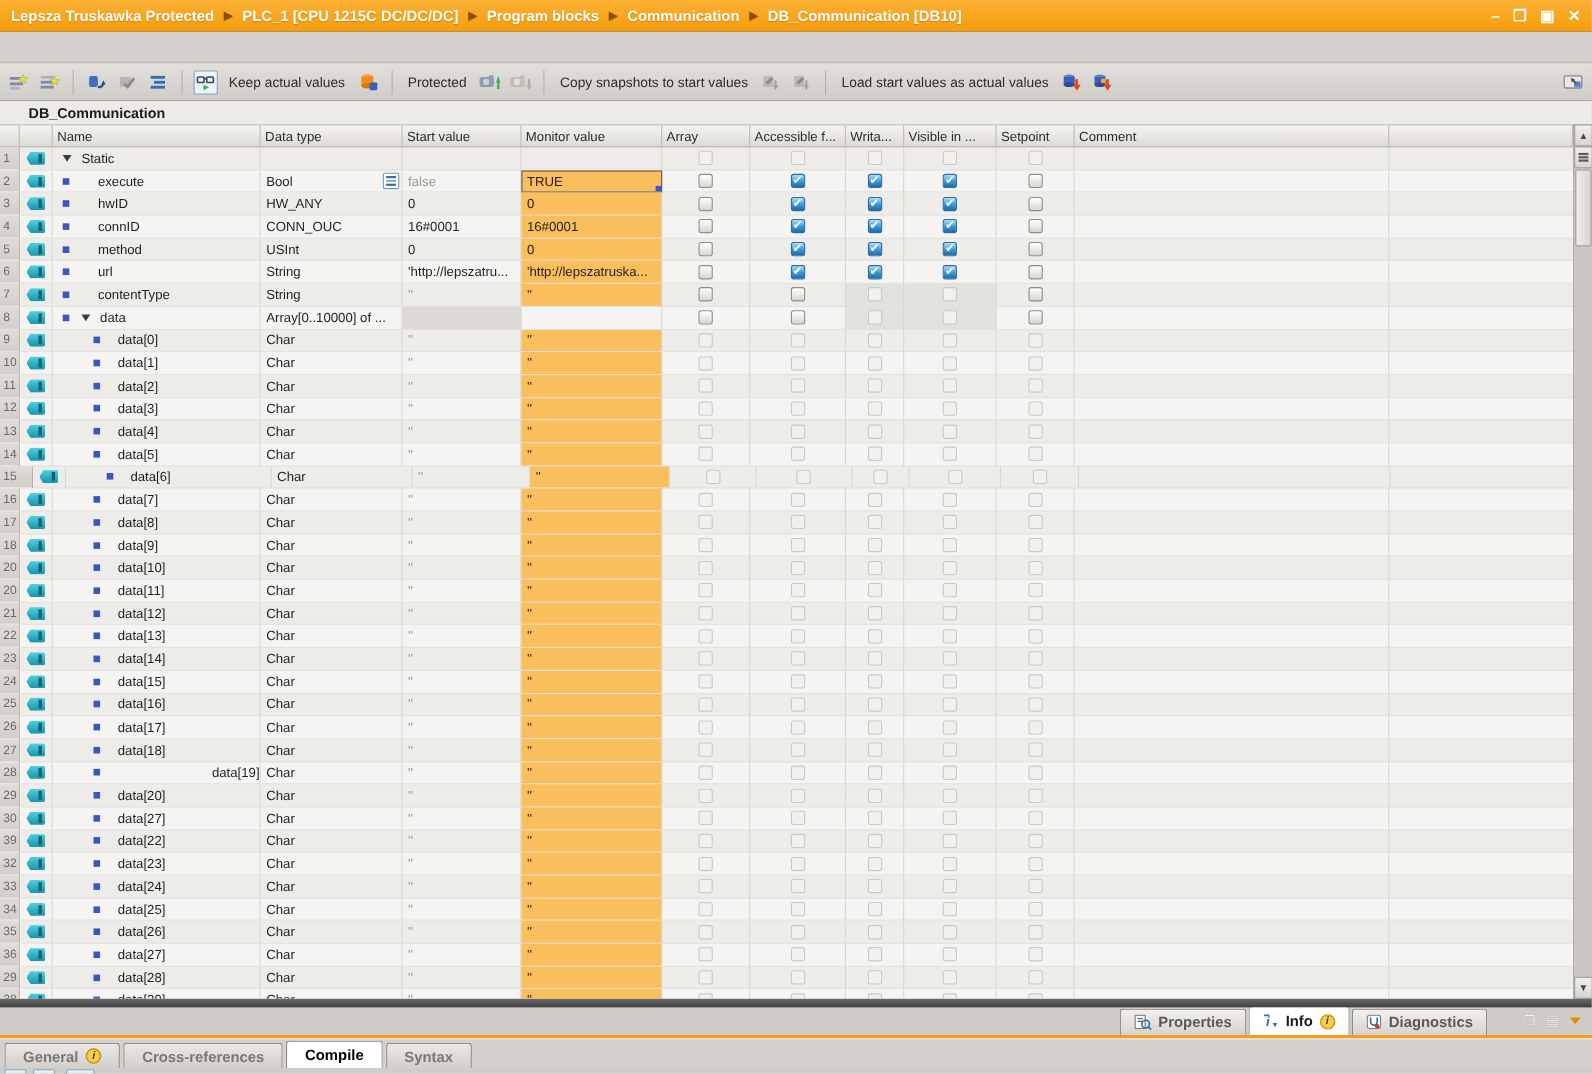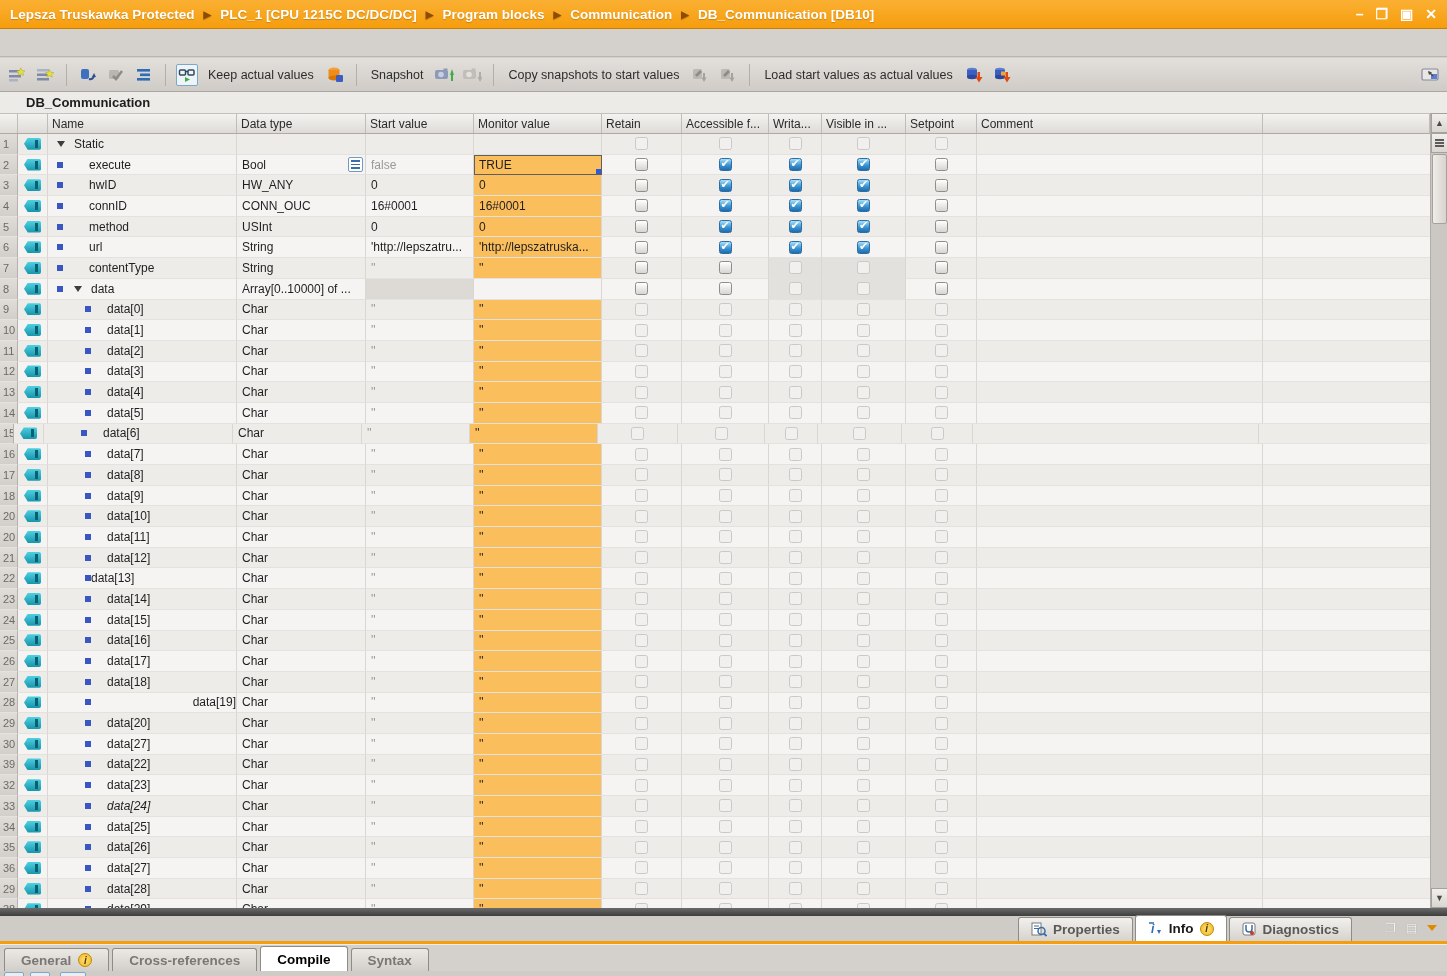--- a/index.html
+++ b/index.html
@@ -192,21 +192,21 @@
   <span class="tb-label">Keep actual values</span>
   <span class="tb-btn">
     <svg class="icn" width="18" height="17">
         <ellipse cx="8" cy="4" rx="5.5" ry="2.4" fill="#f59f3c"></ellipse>
         <rect x="2.5" y="4" width="11" height="8" fill="#ef8c1a"></rect>
         <ellipse cx="8" cy="12" rx="5.5" ry="2.4" fill="#d87607"></ellipse>
         <rect x="10" y="9" width="7" height="7" rx="1" fill="#3b5ec0"></rect>
       </svg>
   </span>
   <span class="tb-sep"></span>
-  <span class="tb-label">Snapshot</span>
+  <span class="tb-label">Protected</span>
   <span class="tb-btn">
     <svg class="icn" width="20" height="17">
         <rect x="1" y="4" width="13" height="9" rx="2" fill="#8e9ab8"></rect>
         <circle cx="7" cy="8.5" r="2.8" fill="#c8d0e0"></circle>
         <rect x="9.5" y="2.5" width="4" height="2.5" fill="#8e9ab8"></rect>
         <polygon points="16,9 20,9 18,3" fill="#3fae49" transform="rotate(0)"></polygon>
         <rect x="17" y="8" width="2" height="7" fill="#3fae49"></rect>
       </svg>
   </span>
   <span class="tb-btn">
@@ -271,21 +271,21 @@
 <div class="block-title">DB_Communication</div>
 
 <div class="grid-wrap">
   <div class="hdr" id="hdr">
       <div class="hcell" style="width: 18px;"></div>
       <div class="hcell" style="width: 30px;"></div>
       <div class="hcell" style="width: 189px;">Name</div>
       <div class="hcell" style="width: 129px;">Data type</div>
       <div class="hcell" style="width: 108px;">Start value</div>
       <div class="hcell" style="width: 128px;">Monitor value</div>
-      <div class="hcell" style="width: 80px;">Retain</div>
+      <div class="hcell" style="width: 80px;">Array</div>
       <div class="hcell" style="width: 87px;">Accessible f...</div>
       <div class="hcell" style="width: 53px;">Writa...</div>
       <div class="hcell" style="width: 84px;">Visible in ...</div>
       <div class="hcell" style="width: 71px;">Setpoint</div>
       <div class="hcell" style="width: 286px;">Comment</div>
       <div class="hcell" style="width: 167px;"></div>
     </div>
   <div id="rows">
       <div class="row odd">
         <div class="cell cell-num" style="width: 18px;">1</div>
@@ -792,21 +792,21 @@
         <div class="cell " style="width: 84px;">
           <span class="cb disabled"></span>
         </div>
         <div class="cell " style="width: 71px;">
           <span class="cb disabled"></span>
         </div>
         <div class="cell val-pad" style="width: 286px;"></div>
         <div class="cell " style="width: 167px; border-right: none;"></div>
       </div>
       <div class="row odd">
-        <div class="cell cell-num" style="width: 14px;">15</div>
+        <div class="cell cell-num" style="width: 30px;">15</div>
         <div class="cell " style="width: 30px;">
           <span class="tag-icon"></span>
         </div>
         <div class="cell " style="width: 189px;">
           <span class="blue-sq" style="margin-left: 37px;"></span>
           <span style="margin-left: 16px;">data[6]</span>
         </div>
         <div class="cell val-pad" style="width: 129px;">
           <span>Char</span>
         </div>
@@ -1050,21 +1050,21 @@
         <div class="cell val-pad" style="width: 286px;"></div>
         <div class="cell " style="width: 167px; border-right: none;"></div>
       </div>
       <div class="row even">
         <div class="cell cell-num" style="width: 18px;">22</div>
         <div class="cell " style="width: 30px;">
           <span class="tag-icon"></span>
         </div>
         <div class="cell " style="width: 189px;">
           <span class="blue-sq" style="margin-left: 37px;"></span>
-          <span style="">data[13]</span>
+          <span style="margin-left: 16px;">data[13]</span>
         </div>
         <div class="cell val-pad" style="width: 129px;">
           <span>Char</span>
         </div>
         <div class="cell val-pad" style="width: 108px;">
           <span class="muted">''</span>
         </div>
         <div class="cell val-pad cell-orange" style="width: 128px;">
           <span>''</span>
         </div>
@@ -1444,21 +1444,21 @@
           <span class="cb disabled"></span>
         </div>
         <div class="cell val-pad" style="width: 286px;"></div>
         <div class="cell " style="width: 167px; border-right: none;"></div>
       </div>
       <div class="row odd">
         <div class="cell cell-num" style="width: 18px;">33</div>
         <div class="cell " style="width: 30px;">
           <span class="tag-icon"></span>
         </div>
-        <div class="cell " style="width: 189px; font-style: italic;">
+        <div class="cell " style="width: 189px;">
           <span class="blue-sq" style="margin-left: 37px;"></span>
           <span style="margin-left: 16px;">data[24]</span>
         </div>
         <div class="cell val-pad" style="width: 129px;">
           <span>Char</span>
         </div>
         <div class="cell val-pad" style="width: 108px;">
           <span class="muted">''</span>
         </div>
         <div class="cell val-pad cell-orange" style="width: 128px;">

